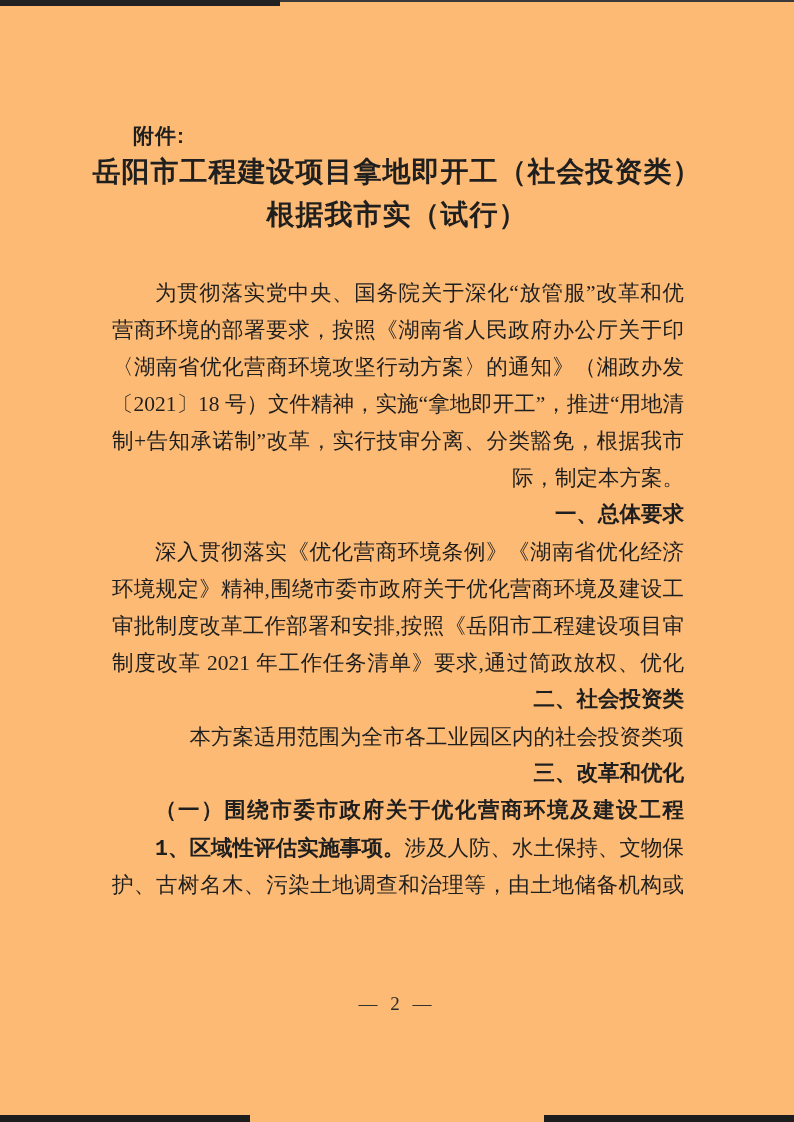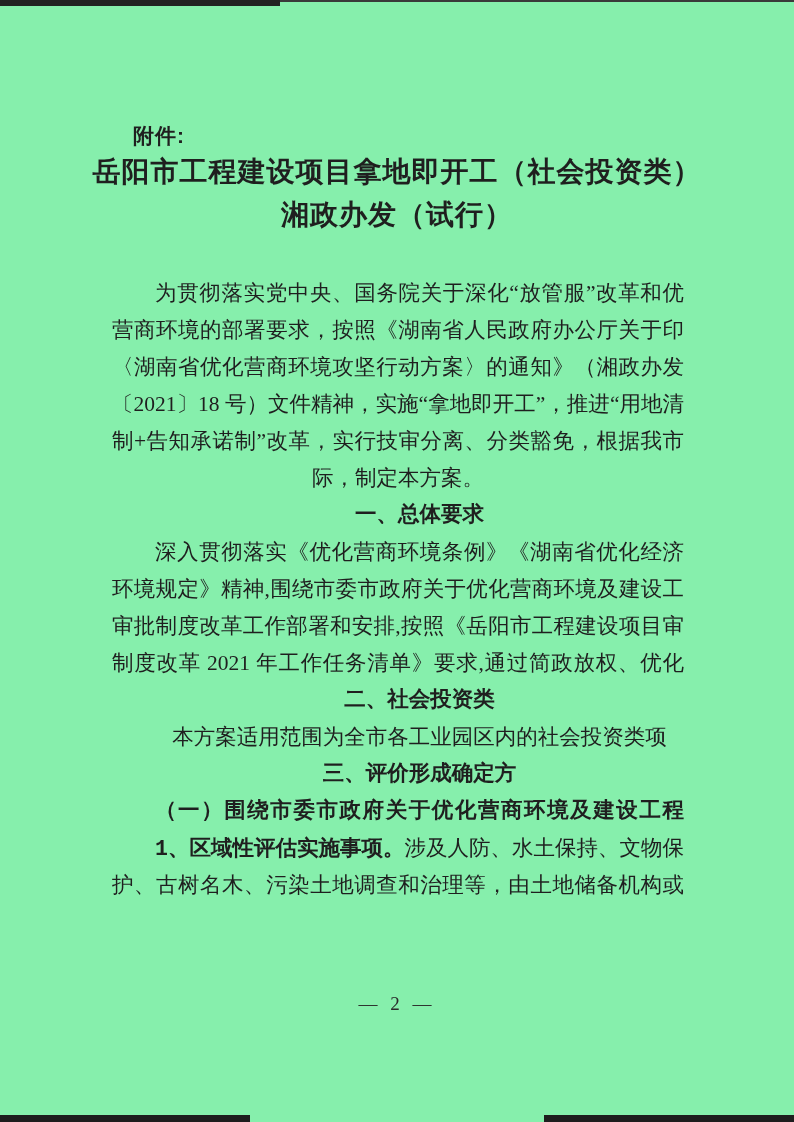--- a/index.html
+++ b/index.html
@@ -1,21 +1,21 @@
 <!DOCTYPE html>
 <html><head>
 <meta charset="utf-8">
 <style>
   * { margin:0; padding:0; box-sizing:border-box; }
   html,body { background:#e8e8e8; }
   .page {
     position:relative;
     width:794px; height:1122px;
     margin:0 auto;
-    background:#86efac;
+    background:#fdba74;
     color:#1f1f1f;
     font-family:"Liberation Serif", serif;
     overflow:hidden;
   }
   
   .scan-edge-top    { position:absolute; top:0; left:0; width:100%; height:2px; background:#3a3a3a; }
   .scan-edge-top-left { position:absolute; top:0; left:0; width:280px; height:6px; background:#222; }
   .scan-edge-bottom-left  { position:absolute; bottom:0; left:0; width:250px; height:7px; background:#1d1d1d; }
   .scan-edge-bottom-right { position:absolute; bottom:0; right:0; width:250px; height:7px; background:#1d1d1d; }
 
@@ -33,21 +33,21 @@
     font-size:28px; line-height:43px;
     letter-spacing:1px;
   }
   .body-lines {
     position:absolute; left:112px; top:275px; width:572px;
     font-size:21.5px;
   }
   .line {
     height:37px; line-height:37px;
     overflow:hidden;
-    text-align:center;
+    text-align:right;
   }
   .line.fill   { text-align:justify; text-align-last:justify; }
   .line.indent { text-indent:2em; }
   .line.heading,
   .bold-run {
     font-weight:bold;
     font-family:Liberation Mono, monospace;
   }
   .page-number {
     position:absolute; left:0; right:0; top:993px;
@@ -62,37 +62,37 @@
 <div class="page">
   <div class="scan-edge-top"></div>
   <div class="scan-edge-top-left"></div>
   <div class="scan-edge-bottom-left"></div>
   <div class="scan-edge-bottom-right"></div>
 
   <div class="attachment">附件:</div>
 
   <div class="doc-title">
     <div>岳阳市工程建设项目拿地即开工（社会投资类）</div>
-    <div>湘政办发（试行）</div>
+    <div>根据我市实（试行）</div>
   </div>
 
   <div class="body-lines">
       <div class="line indent fill">为贯彻落实党中央、国务院关于深化“放管服”改革和优化</div>
       <div class="line fill">营商环境的部署要求，按照《湖南省人民政府办公厅关于印发</div>
       <div class="line fill">〈湖南省优化营商环境攻坚行动方案〉的通知》（湘政办发</div>
       <div class="line fill">〔2021〕18 号）文件精神，实施“拿地即开工”，推进“用地清单</div>
       <div class="line fill">制+告知承诺制”改革，实行技审分离、分类豁免，根据我市实</div>
       <div class="line">际，制定本方案。</div>
       <div class="line heading indent">一、总体要求</div>
       <div class="line indent fill">深入贯彻落实《优化营商环境条例》《湖南省优化经济发展</div>
       <div class="line fill">环境规定》精神,围绕市委市政府关于优化营商环境及建设工程</div>
       <div class="line fill">审批制度改革工作部署和安排,按照《岳阳市工程建设项目审批</div>
       <div class="line fill">制度改革 2021 年工作任务清单》要求,通过简政放权、优化服</div>
       <div class="line heading indent">二、社会投资类</div>
       <div class="line indent">本方案适用范围为全市各工业园区内的社会投资类项目。</div>
-      <div class="line heading indent">三、评价形成确定方</div>
+      <div class="line heading indent">三、改革和优化</div>
       <div class="line heading indent fill">（一）围绕市委市政府关于优化营商环境及建设工程</div>
       <div class="line indent fill"><span class="bold-run">1、区域性评估实施事项。</span><span>涉及人防、水土保持、文物保</span></div>
       <div class="line fill">护、古树名木、污染土地调查和治理等，由土地储备机构或园</div>
     </div>
 
   <div class="page-number">— 2 —</div>
 </div>
 
 </body></html>

